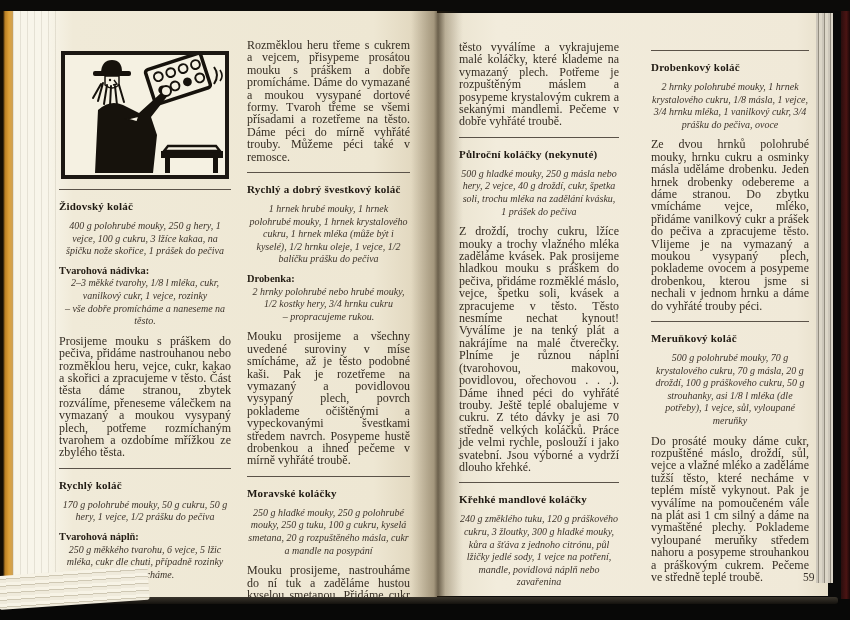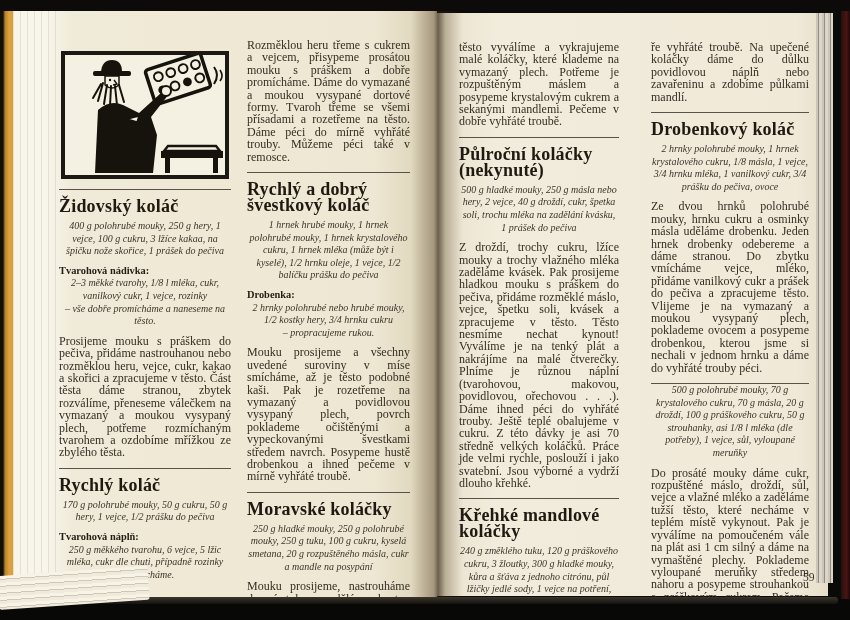--- a/index.html
+++ b/index.html
@@ -59,21 +59,21 @@
     font-size:12px; line-height:12.4px; text-align:justify;
     margin:0 0 7px; color:#352d23;
   }
   .ingredients {
     font-style:italic; font-size:10px; line-height:12.6px;
     margin:0 0 7px; white-space:pre-line; color:#3c332a;text-align:center;
   }
   .sub-title { font-weight:bold; font-size:10.4px; line-height:12.6px; margin:2px 0 0; color:#241d14; }
   .rule { border-top:1.3px solid #5a5248; margin:9px 0 0; }
   .recipe-title {
-    font-size:18px; font-weight:bold; letter-spacing:.2px;
+    font-size:11px; font-weight:bold; letter-spacing:.2px;
     margin:8px 0 6px; color:#1f1912; line-height:16px;
   }
   .page-num { position:absolute; font-size:11.5px; color:#37302a; }
   .page-num-left  { left:62px; top:570px; }
   .page-num-right { left:366px; top:558px; }
   
   .illus-frame {
     width:168px; height:128px; margin:0 0 10px 2px;
     border:4px solid #1c1813; background:#f5f1e2; box-sizing:border-box;
   }
@@ -171,26 +171,26 @@
         <h3 class="recipe-title">Půlroční koláčky (nekynuté)</h3>
         <p class="ingredients">500 g hladké mouky, 250 g másla nebo hery, 2 vejce, 40 g droždí, cukr, špetka soli, trochu mléka na zadělání kvásku, 1 prášek do pečiva</p>
         <p class="method">Z droždí, trochy cukru, lžíce mouky a trochy vlažného mléka zaděláme kvásek. Pak prosijeme hladkou mouku s práškem do pečiva, přidáme rozměklé máslo, vejce, špetku soli, kvásek a zpracujeme v těsto. Těsto nesmíme nechat kynout! Vyválíme je na tenký plát a nakrájíme na malé čtverečky. Plníme je různou náplní (tvarohovou, makovou, povidlovou, ořechovou . . .). Dáme ihned péci do vyhřáté trouby. Ještě teplé obalujeme v cukru. Z této dávky je asi 70 středně velkých koláčků. Práce jde velmi rychle, poslouží i jako svatební. Jsou výborné a vydrží dlouho křehké.</p>
         <div class="rule"></div>
         <h3 class="recipe-title">Křehké mandlové koláčky</h3>
         <p class="ingredients">240 g změklého tuku, 120 g práškového cukru, 3 žloutky, 300 g hladké mouky, kůra a šťáva z jednoho citrónu, půl lžičky jedlé sody, 1 vejce na potření, mandle, povidlová náplň nebo zavařenina</p>
         <p class="method">Na vále vypracujeme těsto, z něhož děláme kuličky a klademe je na vymazaný plech. Do kuliček vytlačíme důlky, potřeme je rozšlehaným vejcem a posypeme oloupanými a nastrouhanými mandlemi. Upečeme v dob-</p>
       </div>
 
       <div class="col col-r2">
-        <p class="method">ře vyhřáté troubě. Na upečené koláčky dáme do důlku povidlovou náplň nebo zavařeninu a zdobíme půlkami mandlí.</p>
         <div class="rule"></div>
         <h3 class="recipe-title">Drobenkový koláč</h3>
         <p class="ingredients">2 hrnky polohrubé mouky, 1 hrnek krystalového cukru, 1/8 másla, 1 vejce, 3/4 hrnku mléka, 1 vanilkový cukr, 3/4 prášku do pečiva, ovoce</p>
         <p class="method">Ze dvou hrnků polohrubé mouky, hrnku cukru a osminky másla uděláme drobenku. Jeden hrnek drobenky odebereme a dáme stranou. Do zbytku vmícháme vejce, mléko, přidáme vanilkový cukr a prášek do pečiva a zpracujeme těsto. Vlijeme je na vymazaný a moukou vysypaný plech, poklademe ovocem a posypeme drobenkou, kterou jsme si nechali v jednom hrnku a dáme do vyhřáté trouby péci.</p>
         <div class="rule"></div>
+        <h3 class="recipe-title">Meruňkový koláč</h3>
         <p class="ingredients">500 g polohrubé mouky, 70 g krystalového cukru, 70 g másla, 20 g droždí, 100 g práškového cukru, 50 g strouhanky, asi 1/8 l mléka (dle potřeby), 1 vejce, sůl, vyloupané meruňky</p>
         <p class="method">Do prosáté mouky dáme cukr, rozpuštěné máslo, droždí, sůl, vejce a vlažné mléko a zaděláme tužší těsto, které necháme v teplém místě vykynout. Pak je vyválíme na pomoučeném vále na plát asi 1 cm silný a dáme na vymaštěné plechy. Poklademe vyloupané meruňky středem nahoru a posypeme strouhankou a práškovým cukrem. Pečeme ve středně teplé troubě.</p>
       </div>
 
       <div class="page-num page-num-right">59</div>
     </div>
 
     <div class="gutter"></div>
     <div class="edge-strips-right"></div>
   </div>

